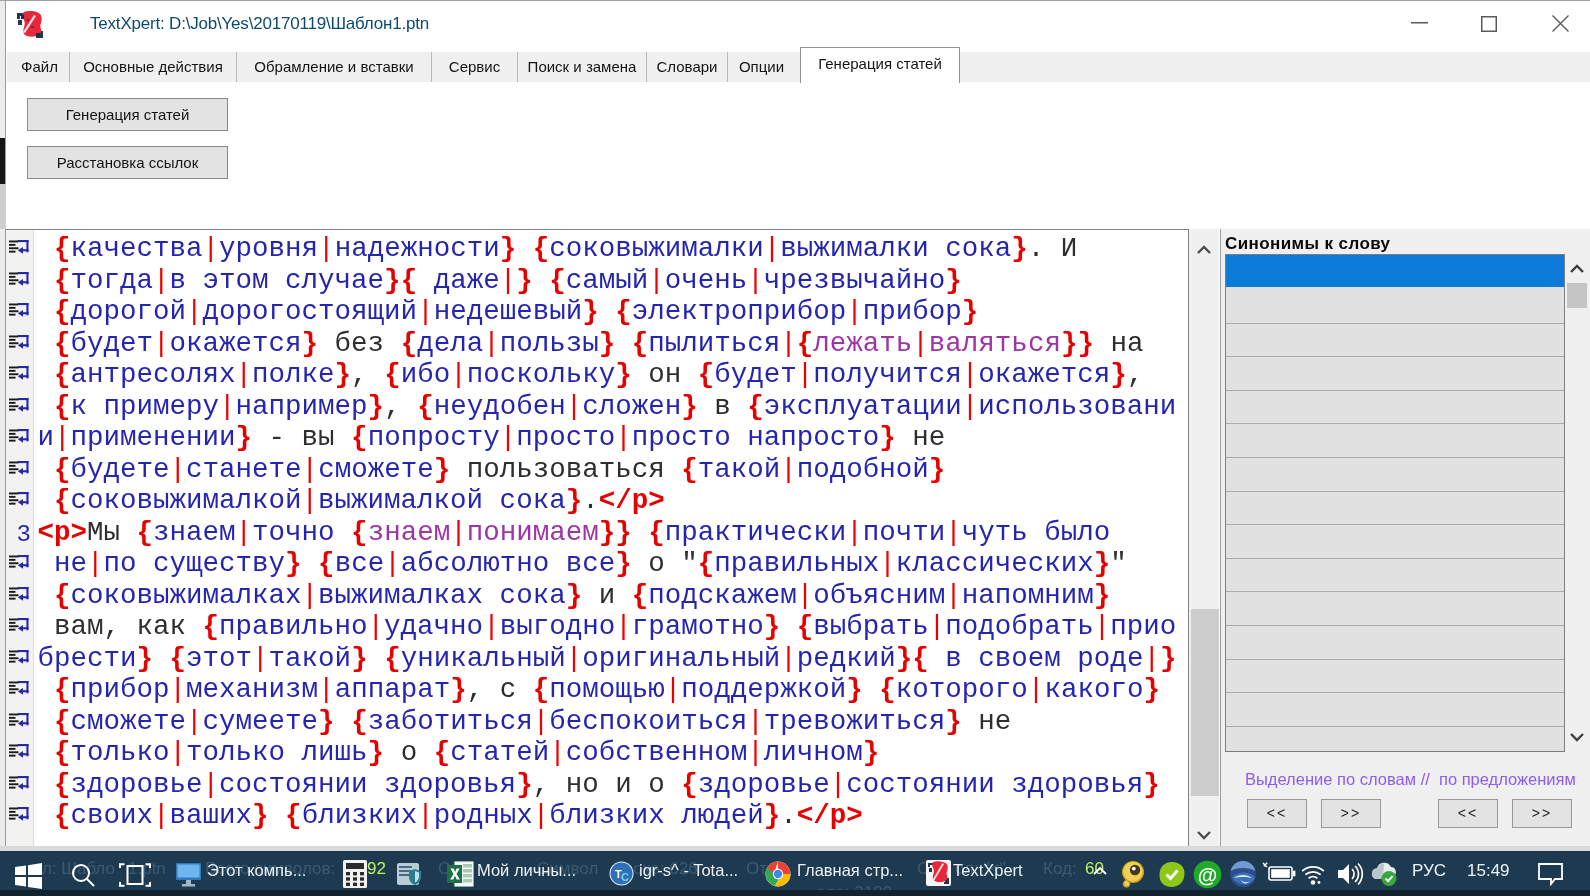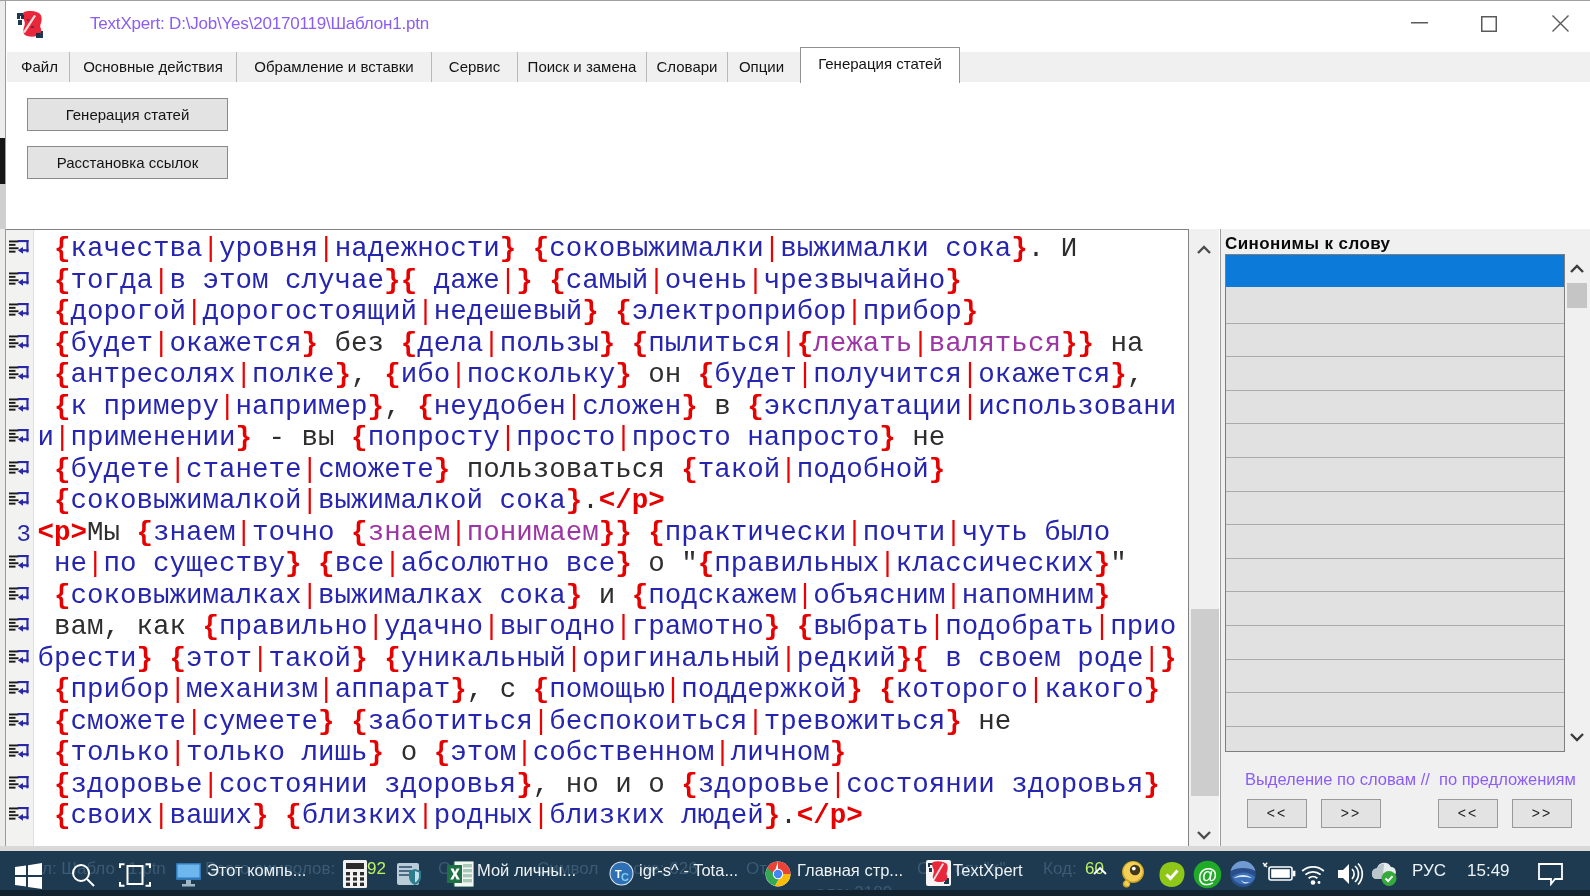--- a/index.html
+++ b/index.html
@@ -10,21 +10,21 @@
 b {color:#2525b0;}
 em {color:#9d35a5;}
 .abs {position:absolute;}
 
 #topline {position:absolute;left:0;top:0;width:1590px;height:1px;background:#a0a0a0;}
 #leftstrip {position:absolute;left:0;top:1px;width:6px;height:845px;background:#ececec;border-right:1px solid #9b9b9b;}
 #blackblk {position:absolute;left:0;top:138px;width:5px;height:46px;background:#151515;}
 #graysub {position:absolute;left:0;top:184px;width:6px;height:45px;background:#cfcfcf;}
 
 #title {position:absolute;left:7px;top:1px;width:1583px;height:51px;background:#fff;}
-#ttext {position:absolute;left:90px;top:14px;font-size:17px;color:#8b5cf6;letter-spacing:-0.2px;}
+#ttext {position:absolute;left:90px;top:14px;font-size:17px;color:#0c4a6e;letter-spacing:-0.2px;}
 
 .wb {position:absolute;color:#5a5a5a;}
 
 #tabs {position:absolute;left:7px;top:52px;width:1583px;height:30px;background:#f0f0f0;}
 .tab {position:absolute;top:52px;height:30px;font-size:15px;color:#141414;text-align:center;line-height:29px;border-right:1px solid #b9b9b9;}
 #atab {position:absolute;left:800px;top:47px;width:160px;height:36px;background:#fff;border:1px solid #919191;border-bottom:none;font-size:15px;color:#141414;text-align:center;line-height:32px;z-index:5;}
 
 .tbtn {position:absolute;left:27px;width:201px;height:33px;background:#e3e3e3;border:1px solid #8a8a8a;font-size:15px;color:#141414;text-align:center;line-height:31px;}
 
 #tarea {position:absolute;left:6px;top:229px;width:1182px;height:617px;background:#fff;border-top:1px solid #828282;}
@@ -361,21 +361,21 @@
 <div class="cl" style="top:422.0px"><b>и</b><u>|</u><b>применении</b><i>}</i> - вы <i>{</i><b>попросту</b><u>|</u><b>просто</b><u>|</u><b>просто напросто</b><i>}</i> не</div>
 <div class="cl" style="top:453.5px"> <i>{</i><b>будете</b><u>|</u><b>станете</b><u>|</u><b>сможете</b><i>}</i> пользоваться <i>{</i><b>такой</b><u>|</u><b>подобной</b><i>}</i></div>
 <div class="cl" style="top:485.0px"> <i>{</i><b>соковыжималкой</b><u>|</u><b>выжималкой сока</b><i>}</i>.<i>&lt;/p&gt;</i></div>
 <div class="cl" style="top:516.5px"><i>&lt;p&gt;</i>Мы <i>{</i><b>знаем</b><u>|</u><b>точно</b> <i>{</i><em>знаем</em><u>|</u><em>понимаем</em><i>}</i><i>}</i> <i>{</i><b>практически</b><u>|</u><b>почти</b><u>|</u><b>чуть было</b></div>
 <div class="cl" style="top:548.0px"> <b>не</b><u>|</u><b>по существу</b><i>}</i> <i>{</i><b>все</b><u>|</u><b>абсолютно все</b><i>}</i> о "<i>{</i><b>правильных</b><u>|</u><b>классических</b><i>}</i>"</div>
 <div class="cl" style="top:611.0px"> вам, как <i>{</i><b>правильно</b><u>|</u><b>удачно</b><u>|</u><b>выгодно</b><u>|</u><b>грамотно</b><i>}</i> <i>{</i><b>выбрать</b><u>|</u><b>подобрать</b><u>|</u><b>прио</b></div>
 <div class="cl" style="top:579.5px"> <i>{</i><b>соковыжималках</b><u>|</u><b>выжималках сока</b><i>}</i> и <i>{</i><b>подскажем</b><u>|</u><b>объясним</b><u>|</u><b>напомним</b><i>}</i></div>
 <div class="cl" style="top:642.5px"><b>брести</b><i>}</i> <i>{</i><b>этот</b><u>|</u><b>такой</b><i>}</i> <i>{</i><b>уникальный</b><u>|</u><b>оригинальный</b><u>|</u><b>редкий</b><i>}</i><i>{</i><b> в своем роде</b><u>|</u><i>}</i></div>
 <div class="cl" style="top:674.0px"> <i>{</i><b>прибор</b><u>|</u><b>механизм</b><u>|</u><b>аппарат</b><i>}</i>, с <i>{</i><b>помощью</b><u>|</u><b>поддержкой</b><i>}</i> <i>{</i><b>которого</b><u>|</u><b>какого</b><i>}</i></div>
 <div class="cl" style="top:705.5px"> <i>{</i><b>сможете</b><u>|</u><b>сумеете</b><i>}</i> <i>{</i><b>заботиться</b><u>|</u><b>беспокоиться</b><u>|</u><b>тревожиться</b><i>}</i> не</div>
-<div class="cl" style="top:737.0px"> <i>{</i><b>только</b><u>|</u><b>только лишь</b><i>}</i> о <i>{</i><b>этом</b><u>|</u><b>собственном</b><u>|</u><b>личном</b><i>}</i></div>
+<div class="cl" style="top:737.0px"> <i>{</i><b>только</b><u>|</u><b>только лишь</b><i>}</i> о <i>{</i><b>статей</b><u>|</u><b>собственном</b><u>|</u><b>личном</b><i>}</i></div>
 <div class="cl" style="top:768.5px"> <i>{</i><b>здоровье</b><u>|</u><b>состоянии здоровья</b><i>}</i>, но и о <i>{</i><b>здоровье</b><u>|</u><b>состоянии здоровья</b><i>}</i></div>
 <div class="cl" style="top:800.0px"> <i>{</i><b>своих</b><u>|</u><b>ваших</b><i>}</i> <i>{</i><b>близких</b><u>|</u><b>родных</b><u>|</u><b>близких людей</b><i>}</i>.<i>&lt;/p&gt;</i></div>
 </div>
 
 <div id="vscroll">
  <div id="vthumb"></div>
  <svg class="sarr" style="top:13px" viewBox="0 0 18 18">
       <path d="M3 11 L9 5 L15 11" fill="none" stroke="#4d4d4d" stroke-width="2.4"></path>
     </svg>
  <svg class="sarr" style="top:596px" viewBox="0 0 18 18">

